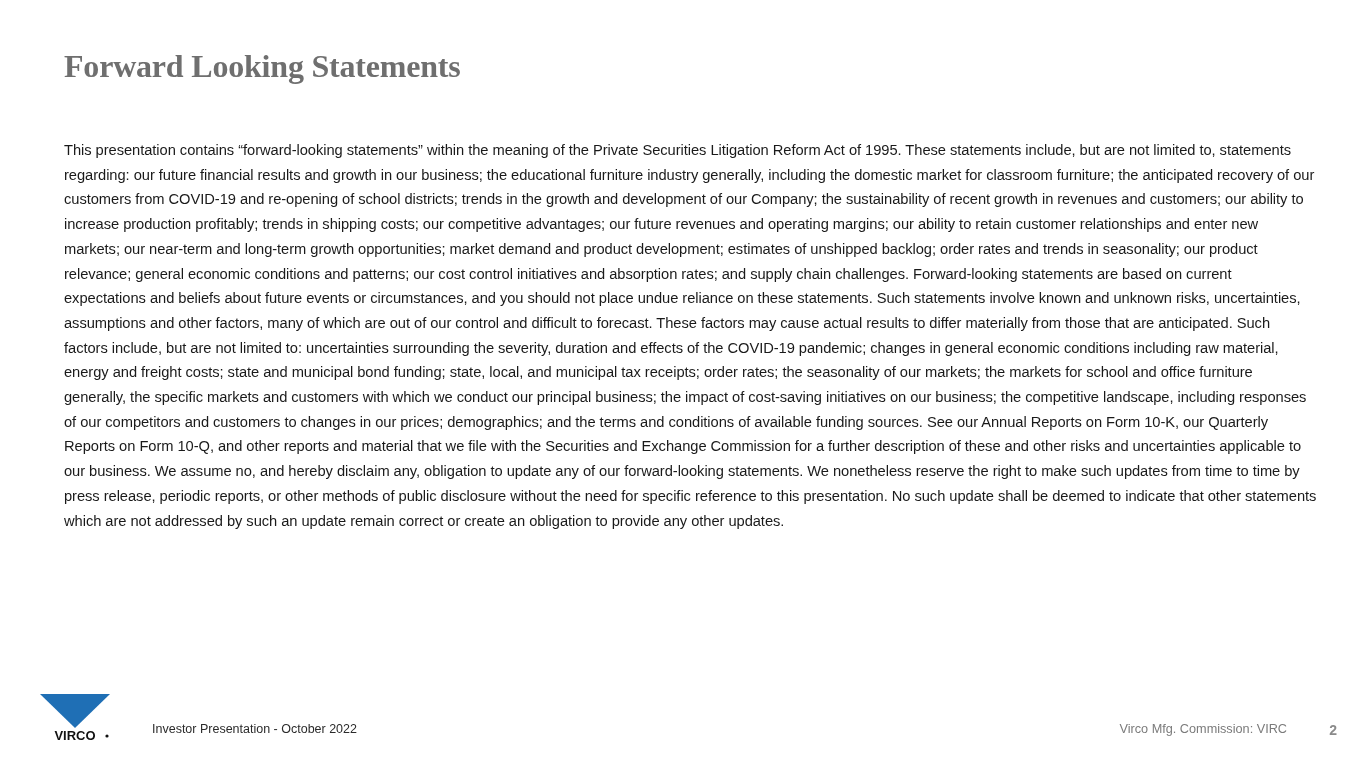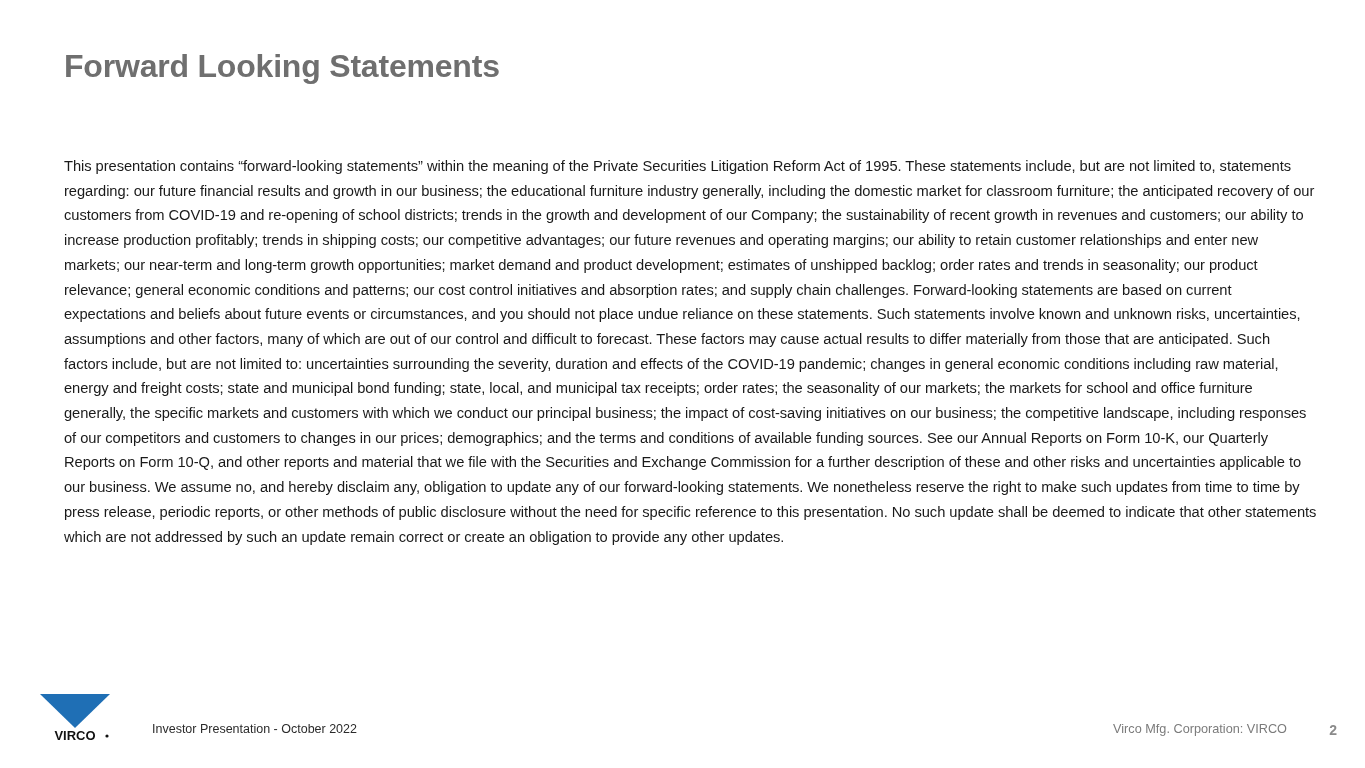--- a/index.html
+++ b/index.html
@@ -34,33 +34,33 @@
 
   .title {
     position: absolute;
     left: 64px;
     top: 48px;
     font-size: 32px;
     font-weight: bold;
     color: #6f6f6f;
     letter-spacing: -0.2px;
     white-space: nowrap;
+    font-family: Liberation Serif, serif;
   }
 
   .body-copy {
     position: absolute;
     left: 64px;
     top: 138px;
     width: 1253px;
     font-size: 14.7px;
     line-height: 24.7px;
     color: #1a1a1a;
     text-align: left;
     letter-spacing: -0.05px;
-    margin-top: 16px;
   }
 
   
   .footer {
     position: absolute;
     left: 0;
     bottom: 0;
     width: 1365px;
     height: 90px;
   }
@@ -118,18 +118,18 @@
     <div class="logo">
       <svg width="74" height="50" viewBox="0 0 74 50" xmlns="http://www.w3.org/2000/svg" aria-hidden="true">
         <polygon points="2,2 72,2 37,36" fill="#1f6fb5"></polygon>
         <text x="37" y="48" font-family="Liberation Sans, sans-serif" font-size="13" font-weight="bold" fill="#111111" text-anchor="middle">VIRCO</text>
         <circle cx="69" cy="44" r="1.6" fill="#111111"></circle>
       </svg>
     </div>
 
     <div class="footer-left-text">Investor Presentation - October 2022</div>
 
-    <div class="footer-right-text">Virco Mfg. Corporation: VIRCO</div>
+    <div class="footer-right-text">Virco Mfg. Commission: VIRC</div>
 
     <div class="page-number">2</div>
   </div>
 
 </div>
 
 </body></html>

